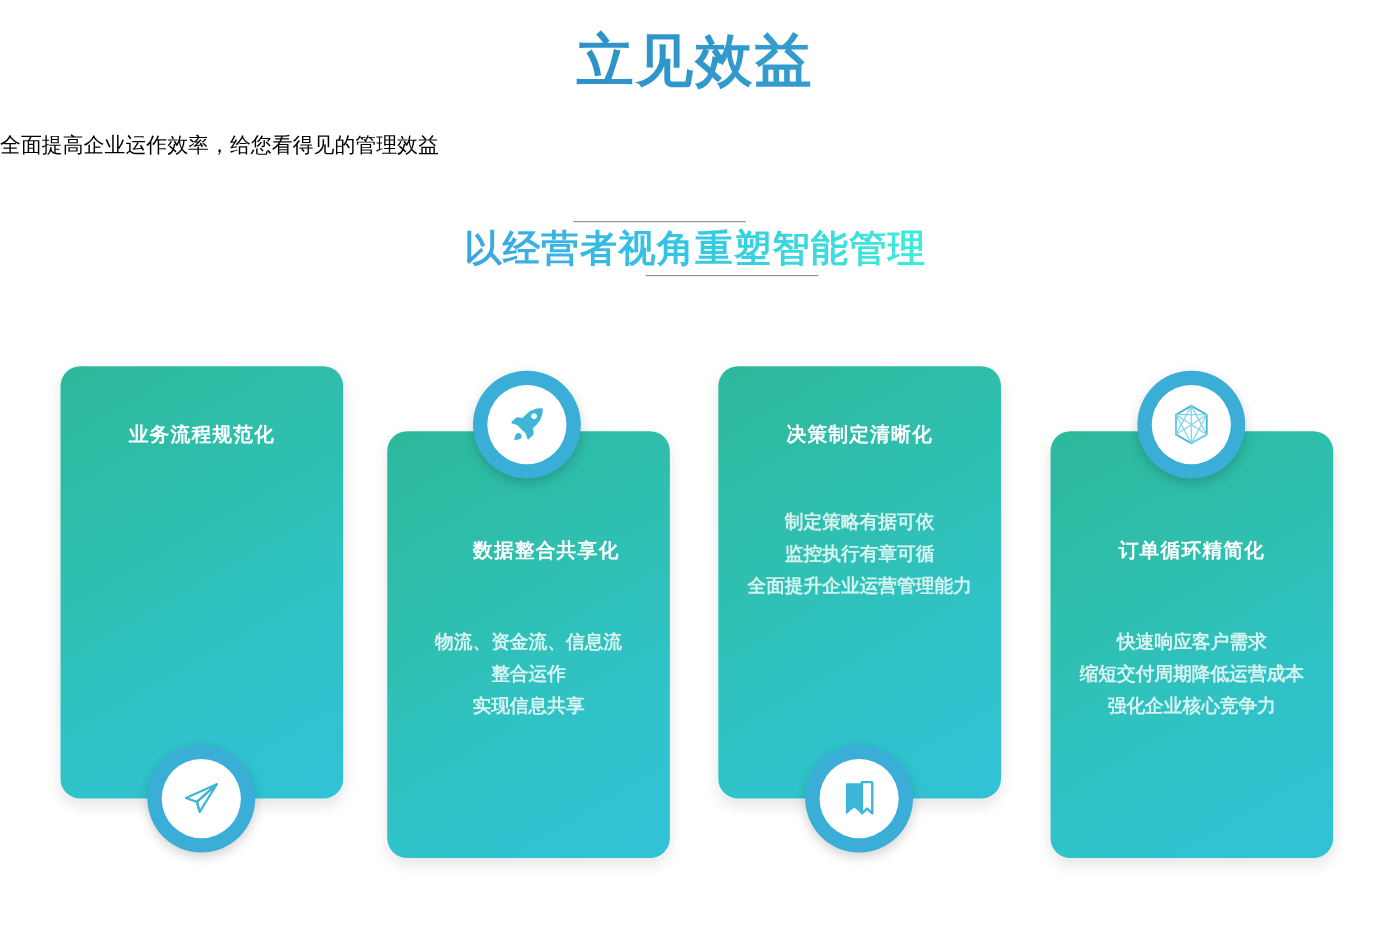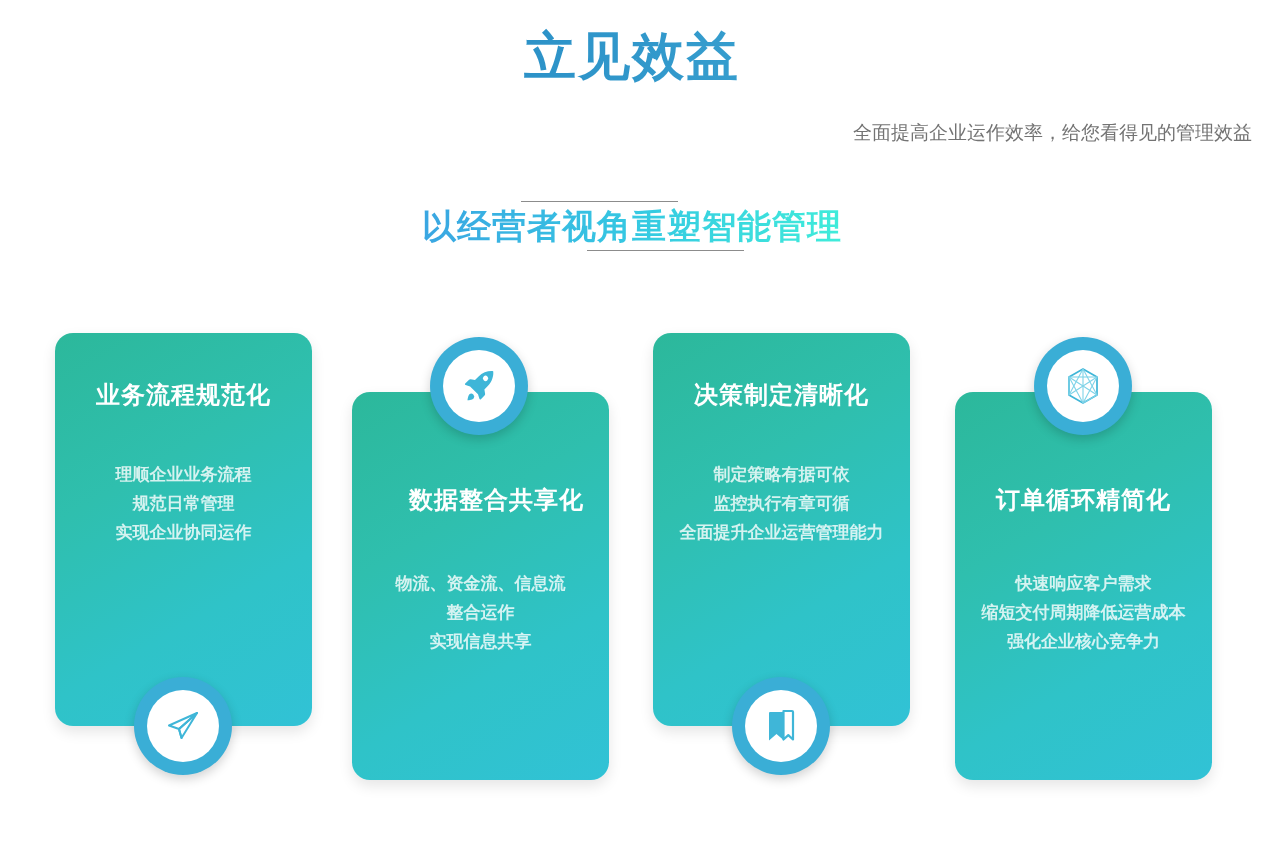--- a/index.html
+++ b/index.html
@@ -36,24 +36,24 @@
     background-clip: text;
     color: transparent;
     -webkit-text-fill-color: transparent;
   }
 
   .hero-sub {
     position: absolute;
     top: 118px;
     left: 0;
     width: 1252px;
-    text-align: right;
+    text-align: left;
     font-size: 19px;
     line-height: 30px;
-    color: #737373;
+    color: #000000;
     font-weight: normal;
   }
 
   
   .section-head {
     position: absolute;
     top: 198px;
     left: 0;
     width: 1264px;
     height: 56px;
@@ -101,21 +101,21 @@
   }
 
   
   .card.c1 { left: 55px;   top: 333px; height: 393px; }
   .card.c2 { left: 352px;  top: 392px; height: 388px; }
   .card.c3 { left: 653px;  top: 333px; height: 393px; }
   .card.c4 { left: 955px;  top: 392px; height: 388px; }
 
   .card-title {
     text-align: center;
-    font-size: 24px;
+    font-size: 18px;
     font-weight: bold;
     letter-spacing: 1px;
     line-height: 30px;
     color: #ffffff;
   }
 
   .card-body {
     text-align: center;
     font-size: 17px;
     font-weight: bold;
@@ -180,21 +180,20 @@
   <div class="section-head">
     <span class="rule left"></span>
     <span class="section-title">以经营者视角重塑智能管理</span>
     <span class="rule right"></span>
   </div>
 
   <div class="cards">
 
     <div class="card c1">
       <div class="card-title">业务流程规范化</div>
-      <div class="card-body">理顺企业业务流程<br>规范日常管理<br>实现企业协同运作</div>
     </div>
 
     <div class="card c2">
       <div class="card-title">数据整合共享化</div>
       <div class="card-body">物流、资金流、信息流<br>整合运作<br>实现信息共享</div>
     </div>
 
     <div class="card c4">
       <div class="card-title">订单循环精简化</div>
       <div class="card-body">快速响应客户需求<br>缩短交付周期降低运营成本<br>强化企业核心竞争力</div>

